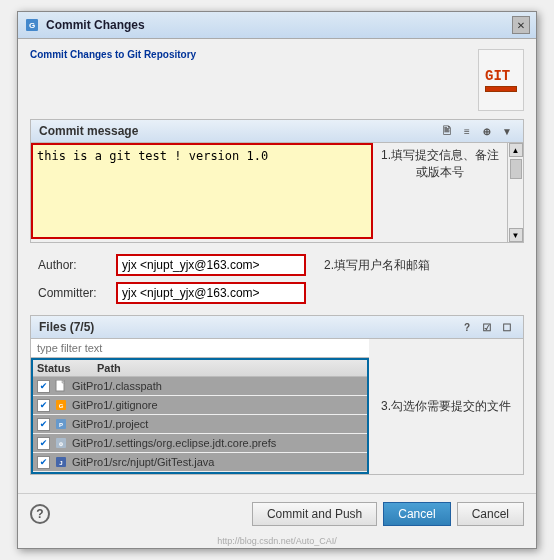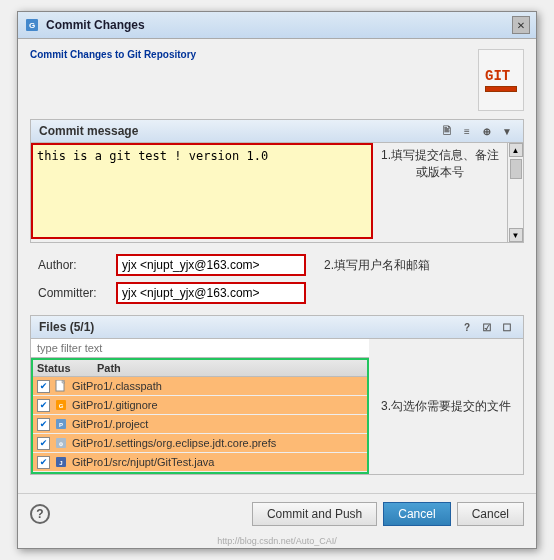--- a/index.html
+++ b/index.html
@@ -184,22 +184,22 @@
     .filter-input {
       width: 100%;
       padding: 3px 6px;
       border: none;
       border-bottom: 1px solid #bbb;
       font-size: 11px;
       color: #888;
       background: #fff;
     }
     .files-table {
-      background: #fdba74;
-      border: 2px solid #22c55e;
+      background: #a3a3a3;
+      border: 2px solid #0369a1;
       margin: 0;
     }
     .table-header-row {
       display: flex;
       background: linear-gradient(to bottom, #e8e8e8, #d8d8d8);
       border-bottom: 1px solid #bbb;
       padding: 2px 4px;
       gap: 8px;
     }
     .col-status {
@@ -365,21 +365,21 @@
         <span class="hint-text-2">2.填写用户名和邮箱</span>
       </div>
       <div class="form-row">
         <span class="form-label">Committer:</span>
         <input class="form-input" type="text" value="yjx &lt;njupt_yjx@163.com&gt;" style="">
       </div>
     </div>
 
     <div class="files-section-container">
       <div class="files-header">
-        <span>Files (5/1)</span>
+        <span>Files (7/5)</span>
         <div class="files-header-icons">
           <div class="header-icon-btn">?</div>
           <div class="header-icon-btn">☑</div>
           <div class="header-icon-btn">☐</div>
         </div>
       </div>
       <div style="display:flex;">
         <div class="files-content">
           <input class="filter-input" type="text" placeholder="type filter text" style="">
           <div class="files-table">

